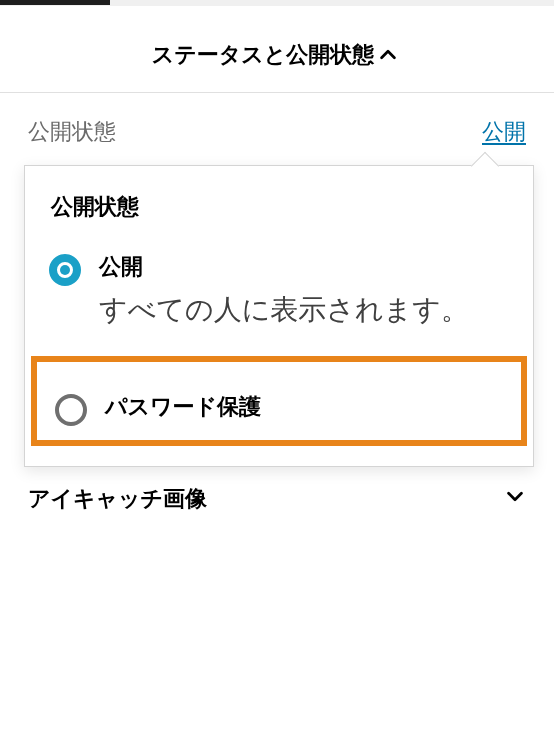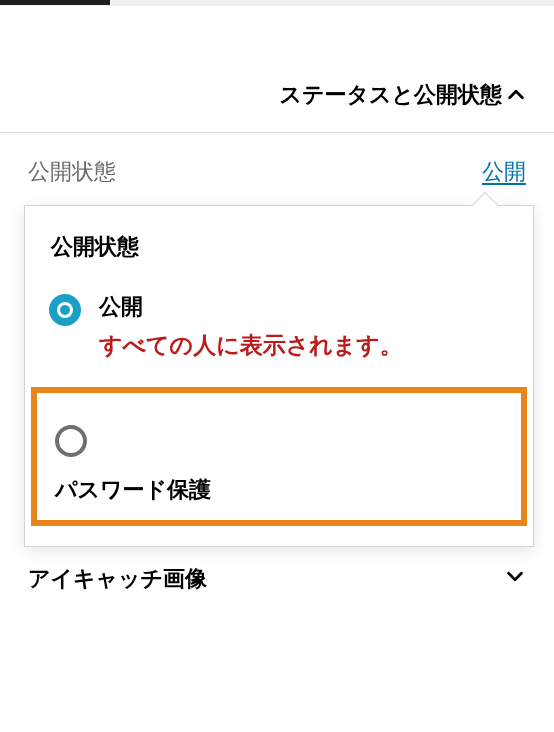--- a/index.html
+++ b/index.html
@@ -17,24 +17,23 @@
   .top-border::before {
     content: "";
     position: absolute;
     left: 0; top: 0;
     width: 110px; height: 5px;
     background: #1e1e1e;
   }
   .panel-header {
     display: flex;
     align-items: center;
-    justify-content: flex-end;
+    justify-content: center;
     padding: 34px 24px 22px 24px;
     border-bottom: 1px solid #e0e0e0;
-    margin-top: 40px;
   }
   .panel-header h2 {
     font-size: 22px;
     font-weight: 700;
     color: #000;
   }
   .chevron-up {
     width: 28px; height: 28px;
     display: flex; align-items: center; justify-content: center;
     cursor: pointer;
@@ -112,32 +111,31 @@
     border-radius: 50%;
   }
   .option-body { flex: 1; }
   .option-title {
     font-size: 22px;
     font-weight: 700;
     color: #000;
     line-height: 1.4;
   }
   .option-desc {
-    font-size: 23px;
-    color: #b91c1c;
+    font-size: 28px;
+    color: #404040;
     line-height: 1.75;
     margin-top: 2px;
-    font-weight: bold;
   }
   .highlight-box {
     border: 6px solid #e8841a;
     margin: 6px -16px 0 -16px;
     padding: 22px 16px 14px 16px;
   }
-  .highlight-box .option { padding-bottom: 0; flex-direction: column; }
+  .highlight-box .option { padding-bottom: 0; }
   .clipped-row {
     display: flex;
     justify-content: space-between;
     align-items: center;
     padding: 2px 28px 8px 28px;
     font-size: 22px;
     font-weight: 700;
     color: #000;
     position: relative;
     overflow: hidden;

